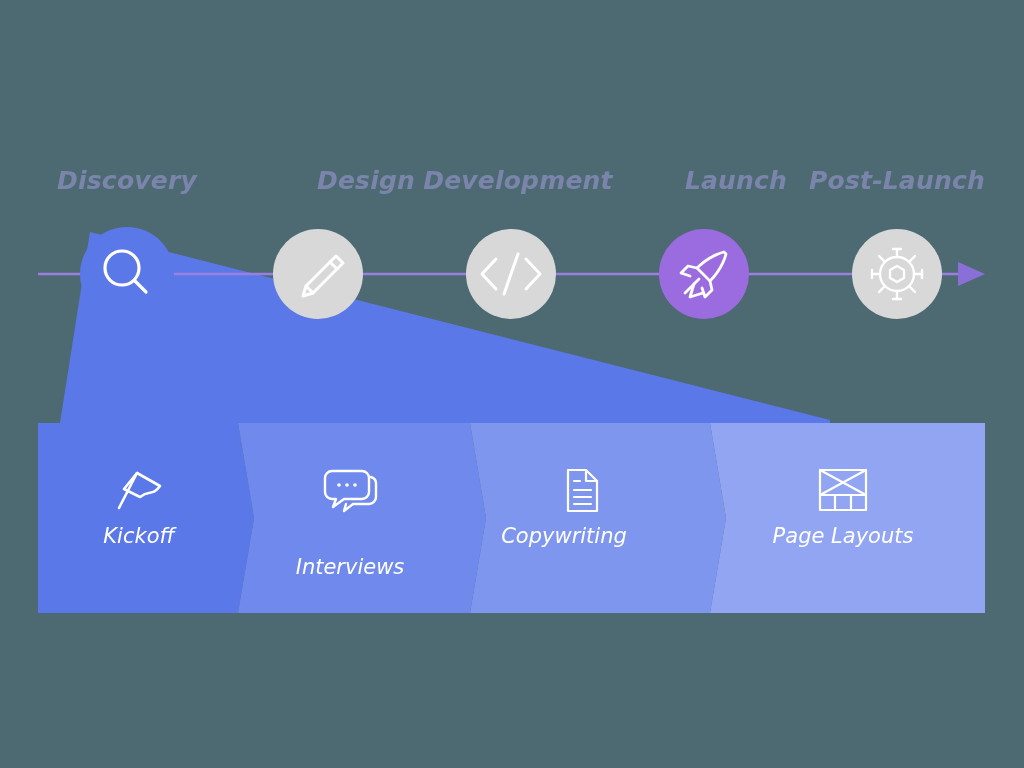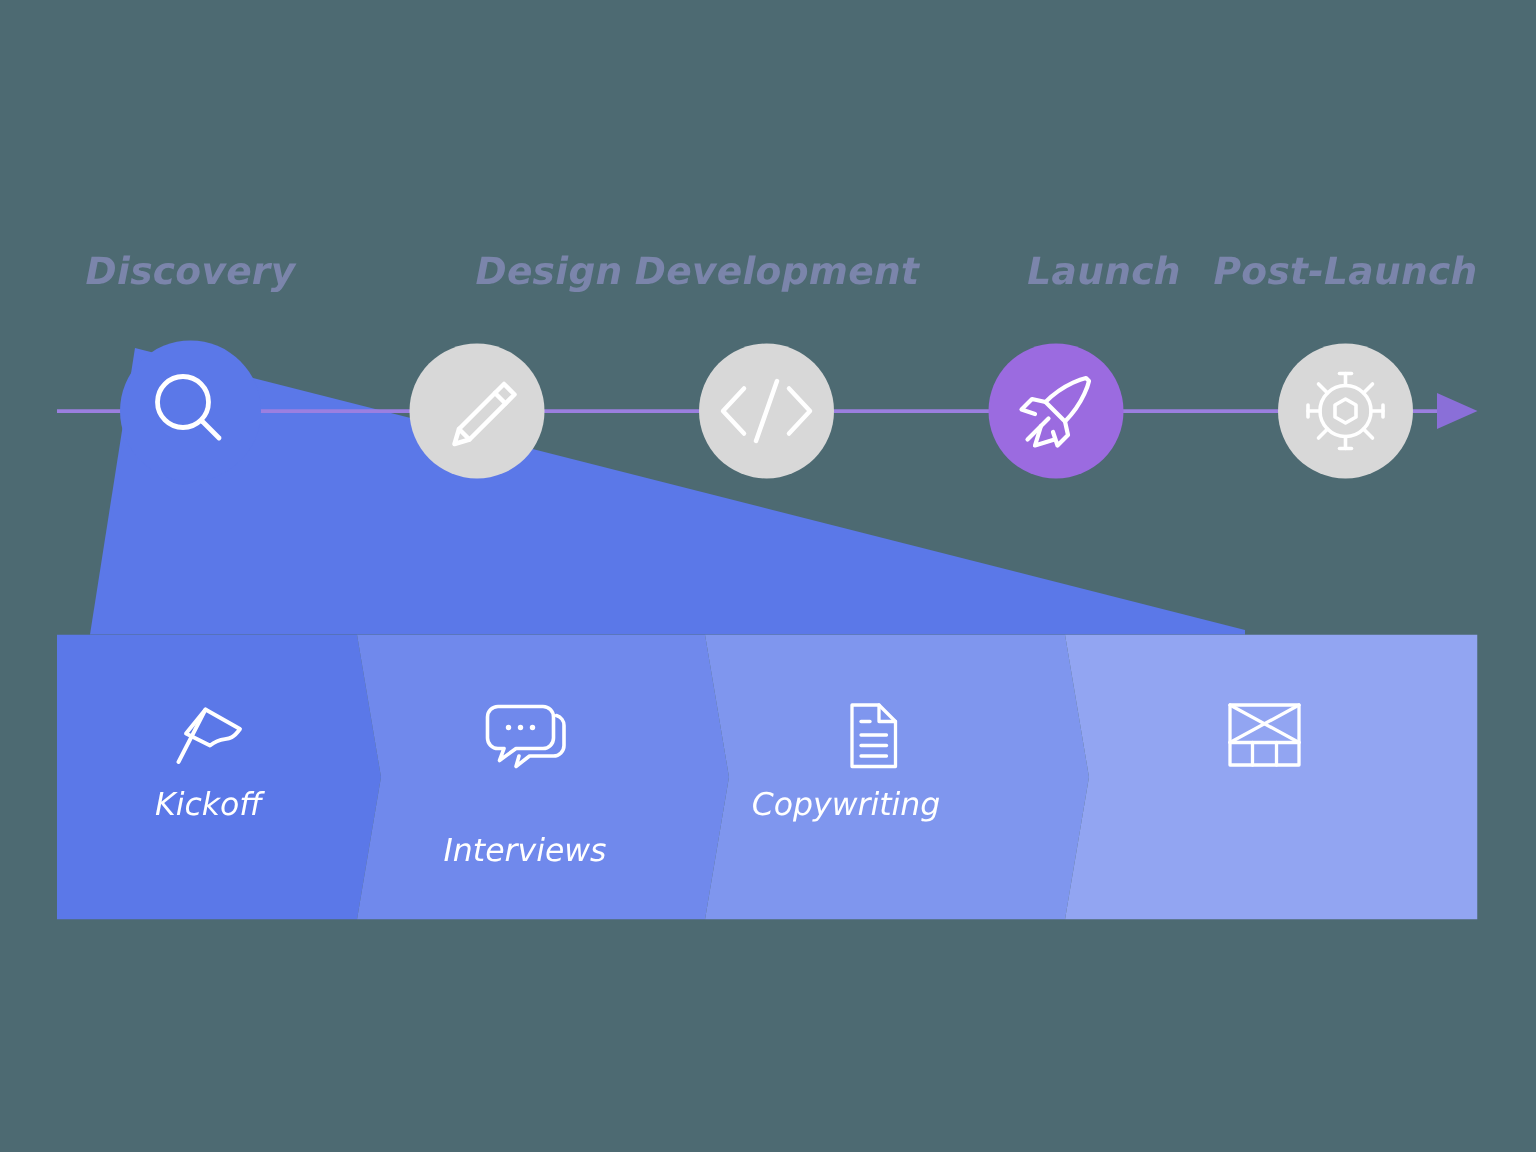--- a/index.html
+++ b/index.html
@@ -174,14 +174,15 @@
 
   <div class="stage-label" style="left:127px; top:166px;">Discovery</div>
   <div class="stage-label" style="left:318px; top:166px;margin-left:48px;">Design</div>
   <div class="stage-label" style="left:482px; top:166px;margin-left:36px;">Development</div>
   <div class="stage-label" style="left:704px; top:166px;margin-left:32px;">Launch</div>
   <div class="stage-label" style="left:897px; top:166px;">Post-Launch</div>
 
   <div class="seg-label" style="left:139px; top:524px;">Kickoff</div>
   <div class="seg-label" style="left:350px; top:555px;">Interviews</div>
   <div class="seg-label" style="left:564px; top:524px;">Copywriting</div>
+  <div class="seg-label" style="left:843px; top:524px;">Page Layouts</div>
 
 </div>
 
 </body></html>

